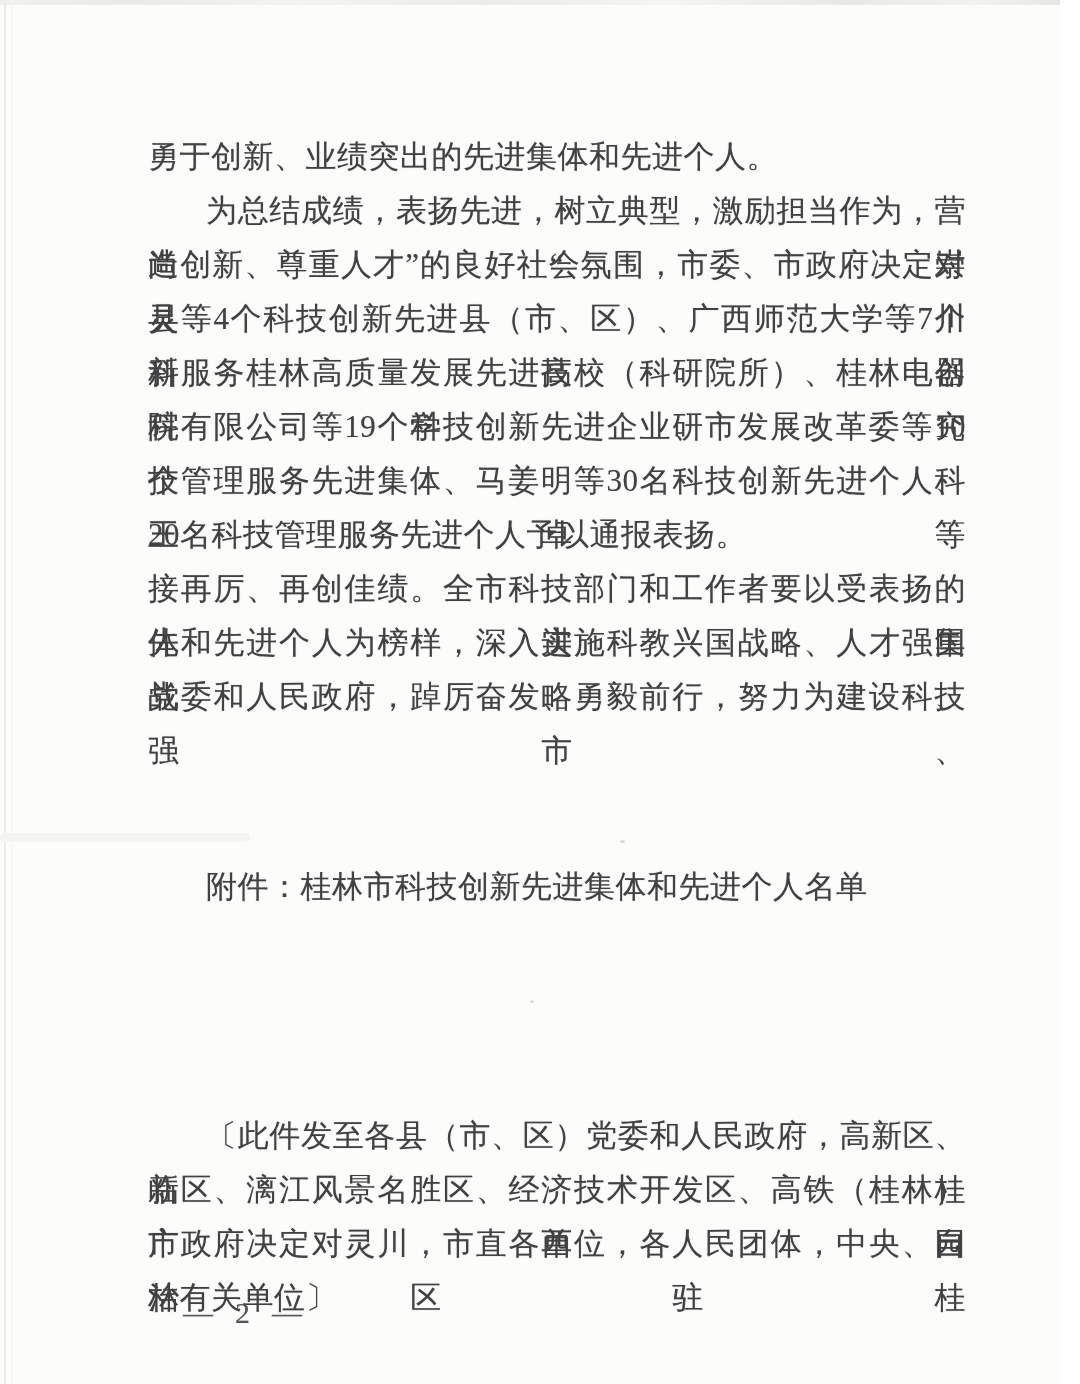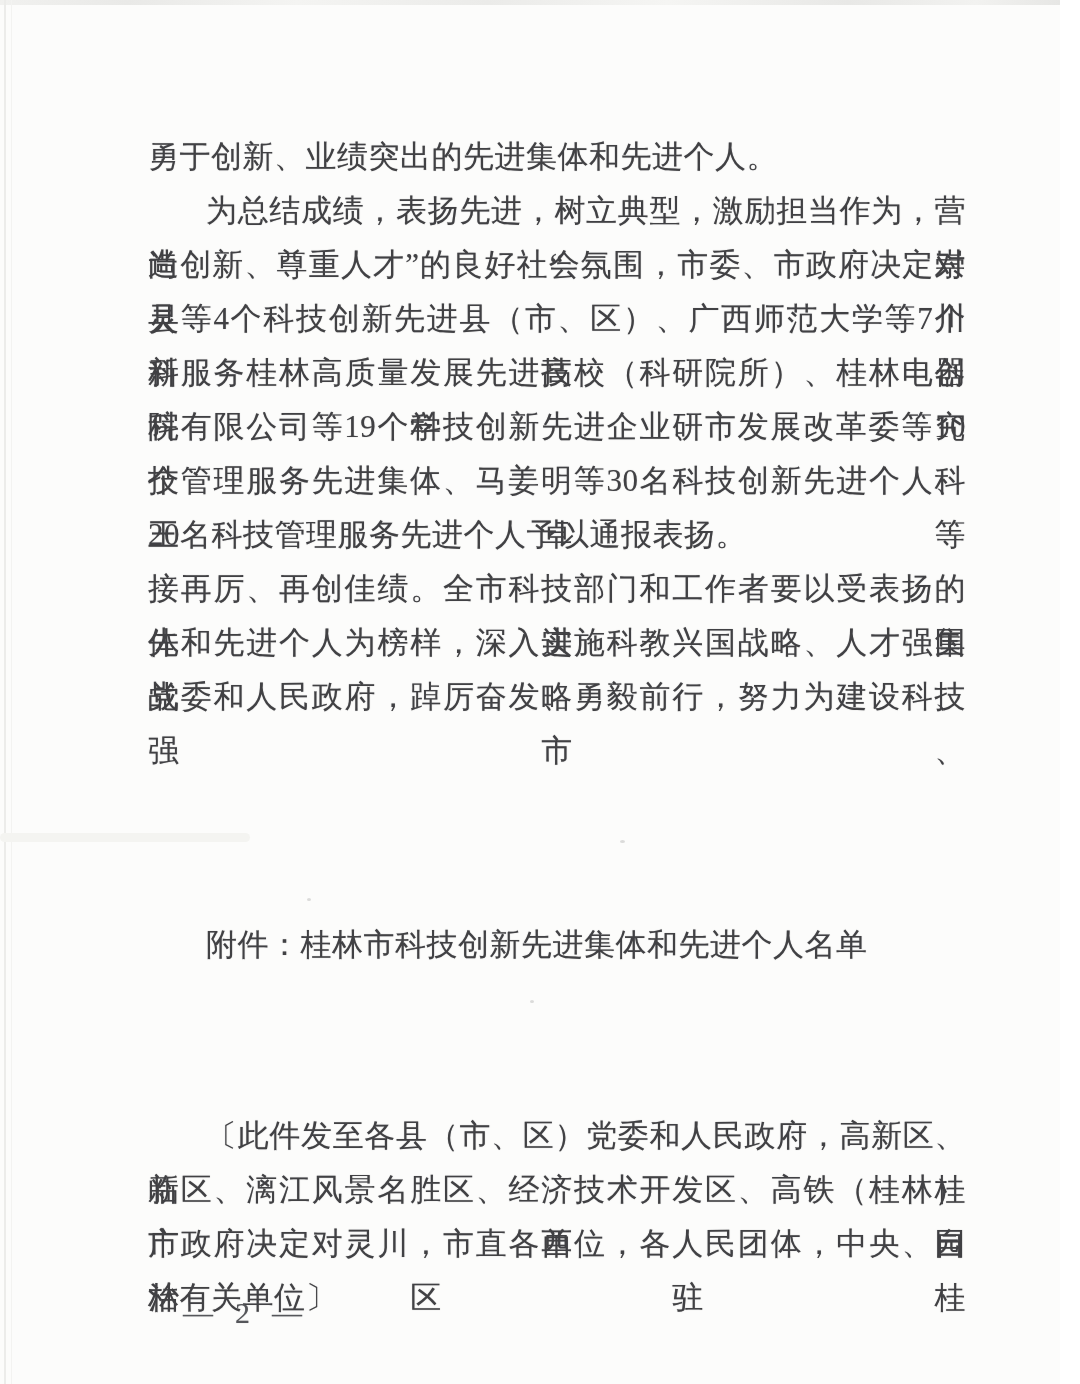--- a/index.html
+++ b/index.html
@@ -30,21 +30,21 @@
   .speck.s4 { left: 530px; top: 1000px; width: 4px; height: 3px; }
 
   
   .textblock {
     position: absolute; left: 148px; width: 818px;
     font-size: 31px; line-height: 54px;
     text-shadow: 0 0 1px rgba(62,62,64,0.42);
     letter-spacing: 0.5px;
   }
   .tb-body { top: 130px; }
-  .tb-attach { top: 918px; }
+  .tb-attach { top: 860px; }
   .tb-dist { top: 1109px; }
   .ln { height: 54px; }
   .ln.j { text-align: justify; text-align-last: justify; text-justify: inter-character; }
   .ln.ind { text-indent: 58px; }
 
   .footer {
     position: absolute; left: 183px; top: 1296px;
     display: flex; align-items: center; gap: 22px;
     font-size: 30px; color: #55565a;
     text-shadow: 0 0 1px rgba(85,86,90,0.35);

